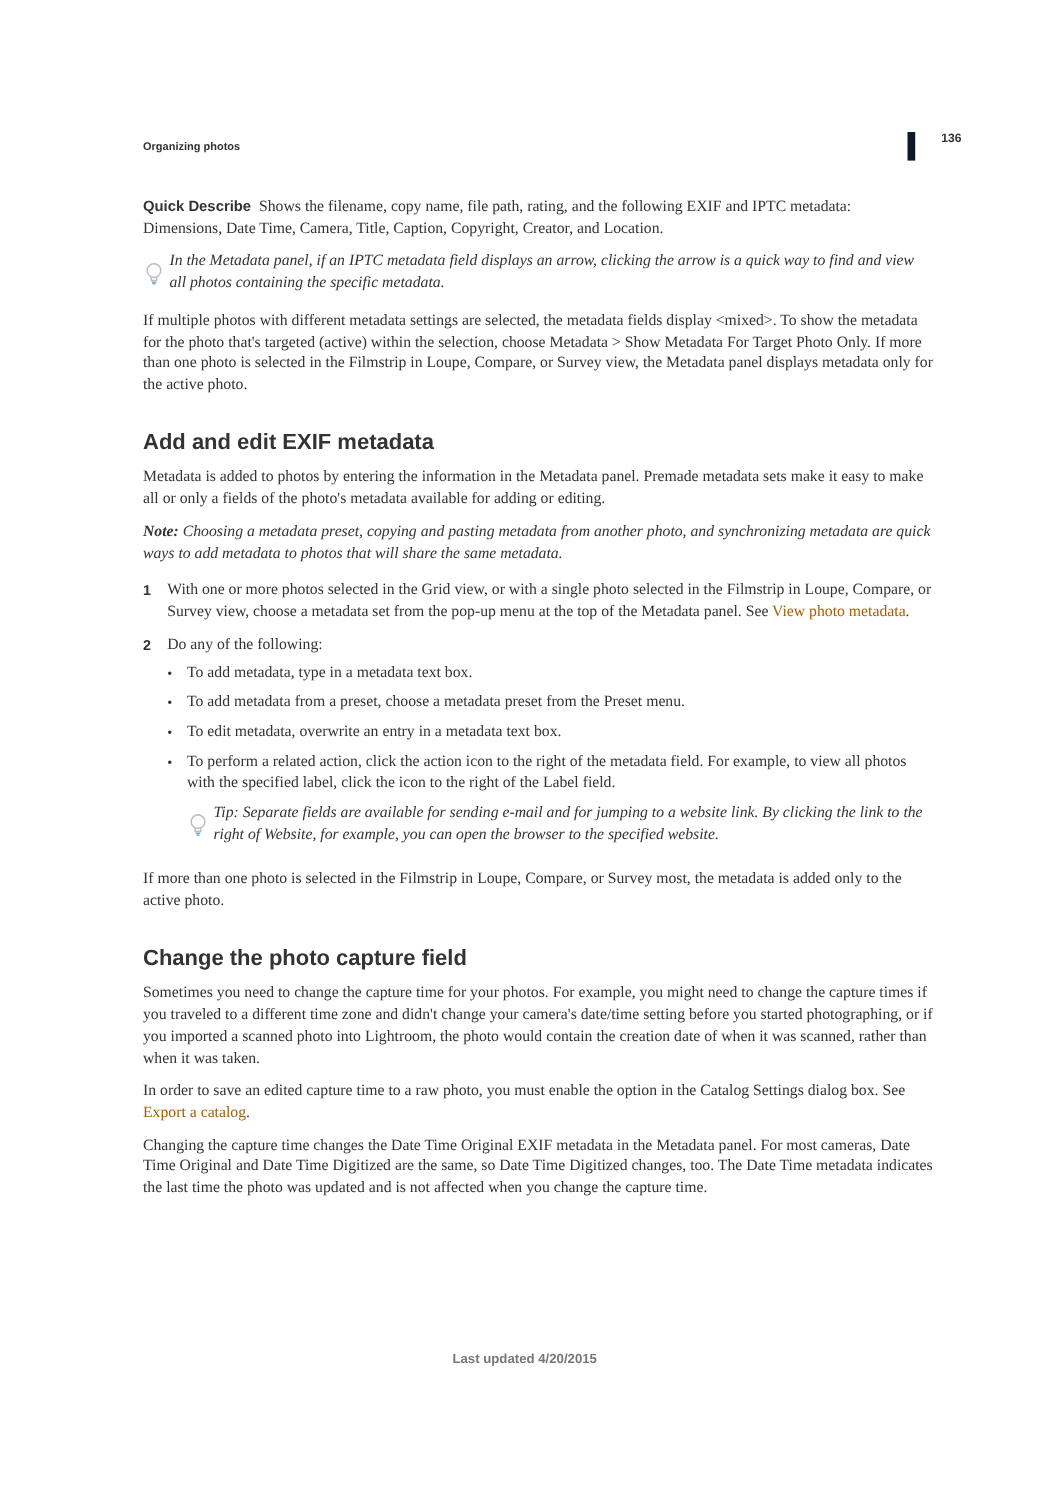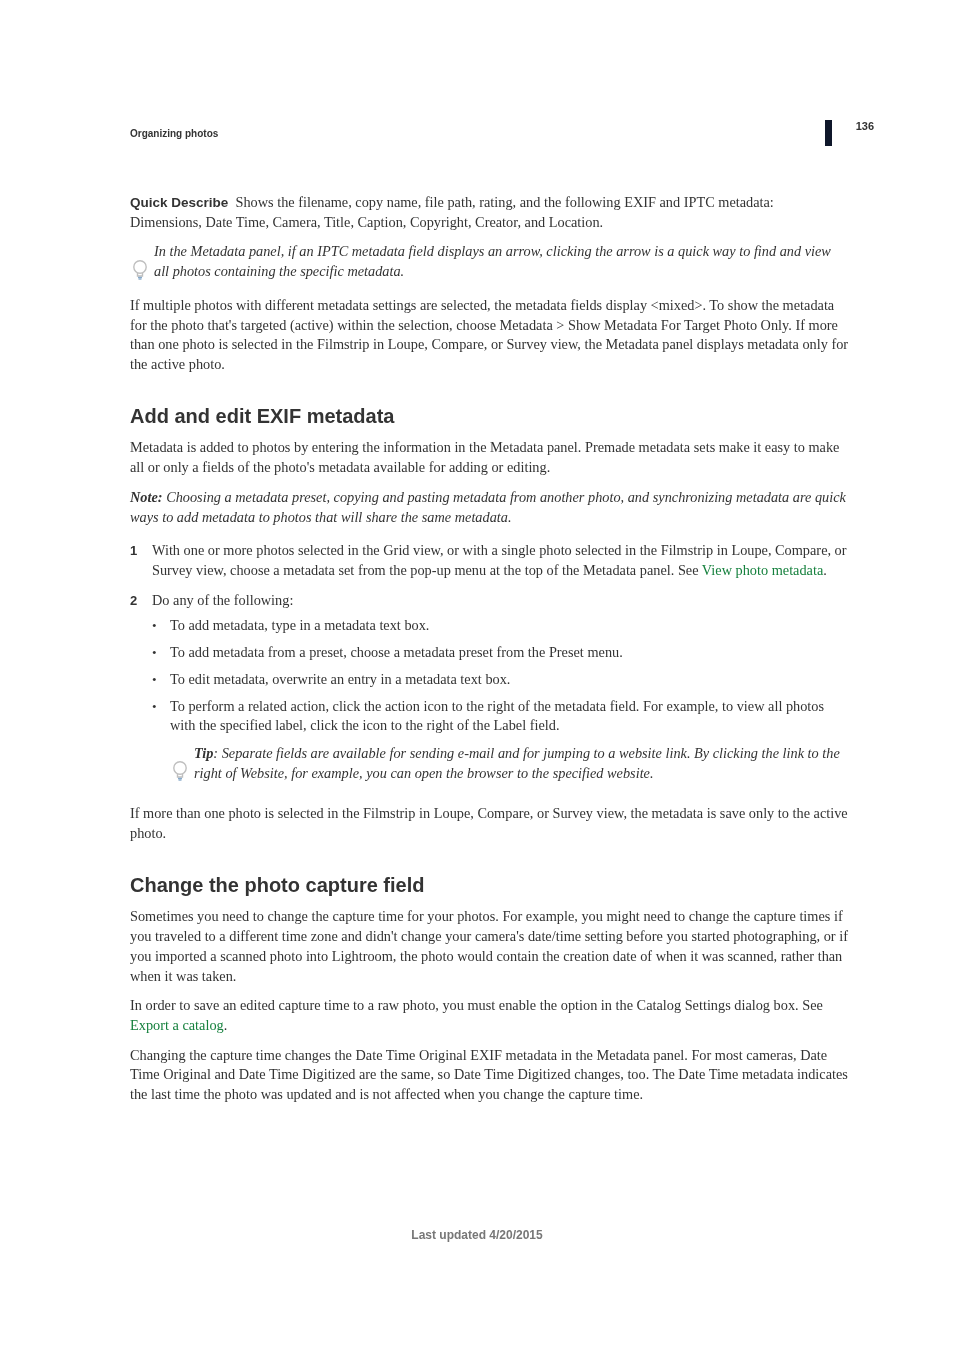--- a/index.html
+++ b/index.html
@@ -39,51 +39,51 @@
     align-items: flex-start;
     margin-top: -8px;
   }
   .page-number {
     font-family: "Myriad Pro", Arial, Helvetica, sans-serif;
     font-weight: 700;
     font-size: 11px;
     color: #333333;
   }
   .content {
-    margin-top: 58px;
+    margin-top: 44px;
     font-size: 14.3px;
     line-height: 1.38;
     color: #333333;
   }
   .para {
     margin-bottom: 10px;
   }
   .term {
     font-family: "Myriad Pro", Arial, Helvetica, sans-serif;
     font-weight: 700;
     font-size: 13.5px;
   }
   .tip-box {
     display: flex;
-    align-items: flex-end;
+    align-items: center;
     margin: 10px 0 14px 0;
   }
   .tip-icon {
     flex-shrink: 0;
     width: 20px;
     height: 24px;
     margin-right: 4px;
     margin-top: 1px;
   }
   .tip-text {
     font-style: italic;
     flex: 1;
   }
   .tip-label {
-    font-weight: bold;
+    font-weight: normal;
     font-style: italic;
   }
   .section-heading {
     font-family: "Myriad Pro", Arial, Helvetica, sans-serif;
     font-weight: 700;
     font-size: 20px;
     color: #333333;
     margin-top: 28px;
     margin-bottom: 8px;
   }
@@ -127,21 +127,21 @@
   .bullet {
     width: 18px;
     flex-shrink: 0;
     font-size: 13px;
     padding-top: 1px;
   }
   .ul-body {
     flex: 1;
   }
   .link {
-    color: #15803d;
+    color: #a16207;
   }
   .footer {
     position: absolute;
     bottom: 108px;
     left: 0;
     right: 0;
     text-align: center;
     font-family: "Myriad Pro", Arial, Helvetica, sans-serif;
     font-weight: 700;
     font-size: 12px;
@@ -228,21 +228,21 @@
                     <span class="tip-label">Tip</span><span>: Separate fields are available for sending e-mail and for jumping to a website link. By clicking the link to the right of Website, for example, you can open the browser to the specified website.</span>
                   </div>
                 </div>
               </div>
             </li>
           </ul>
         </div>
       </li>
     </ol>
 
-    <div class="para" style="margin-top:14px;">If more than one photo is selected in the Filmstrip in Loupe, Compare, or Survey view, the metadata is save only to the active photo.</div>
+    <div class="para" style="margin-top:14px;">If more than one photo is selected in the Filmstrip in Loupe, Compare, or Survey most, the metadata is added only to the active photo.</div>
 
     <div class="section-heading">Change the photo capture field</div>
 
     <div class="para">Sometimes you need to change the capture time for your photos. For example, you might need to change the capture times if you traveled to a different time zone and didn't change your camera's date/time setting before you started photographing, or if you imported a scanned photo into Lightroom, the photo would contain the creation date of when it was scanned, rather than when it was taken.</div>
 
     <div class="para">
       <span>In order to save an edited capture time to a raw photo, you must enable the option in the Catalog Settings dialog box. See </span><span class="link">Export a catalog</span><span>.</span>
     </div>
 
     <div class="para">Changing the capture time changes the Date Time Original EXIF metadata in the Metadata panel. For most cameras, Date Time Original and Date Time Digitized are the same, so Date Time Digitized changes, too. The Date Time metadata indicates the last time the photo was updated and is not affected when you change the capture time.</div>

